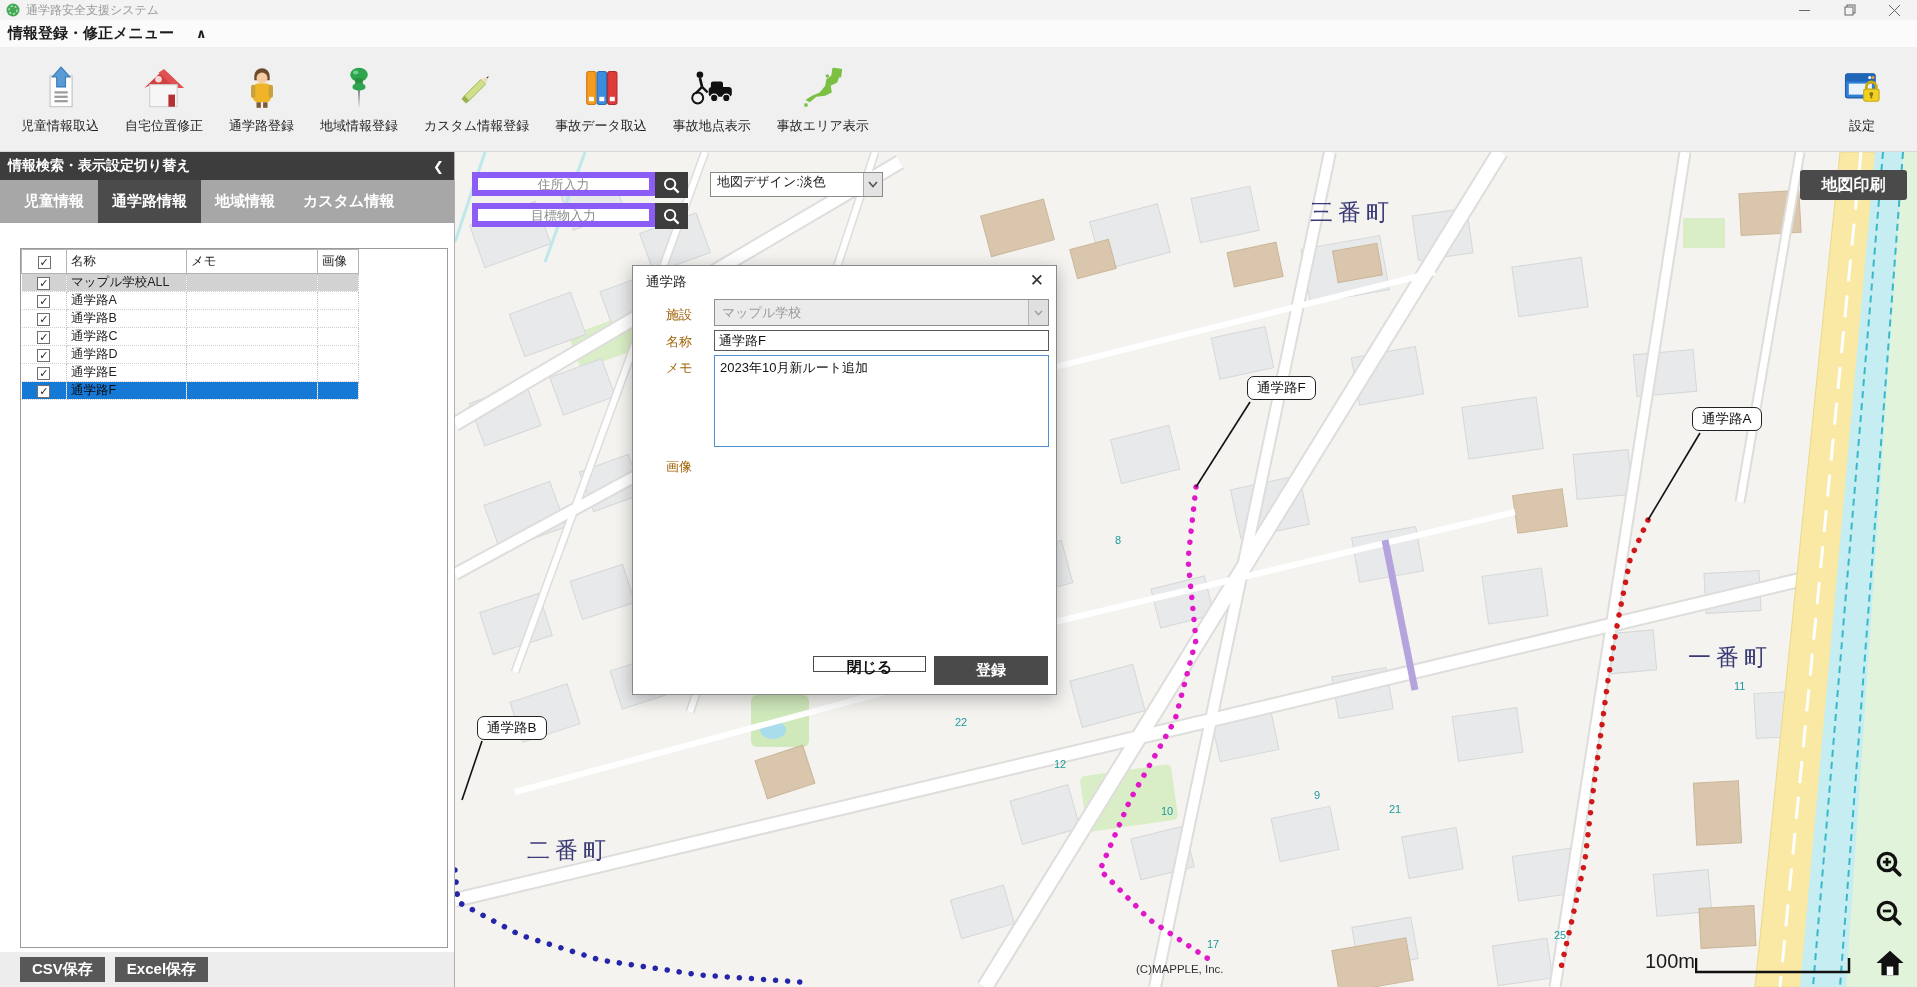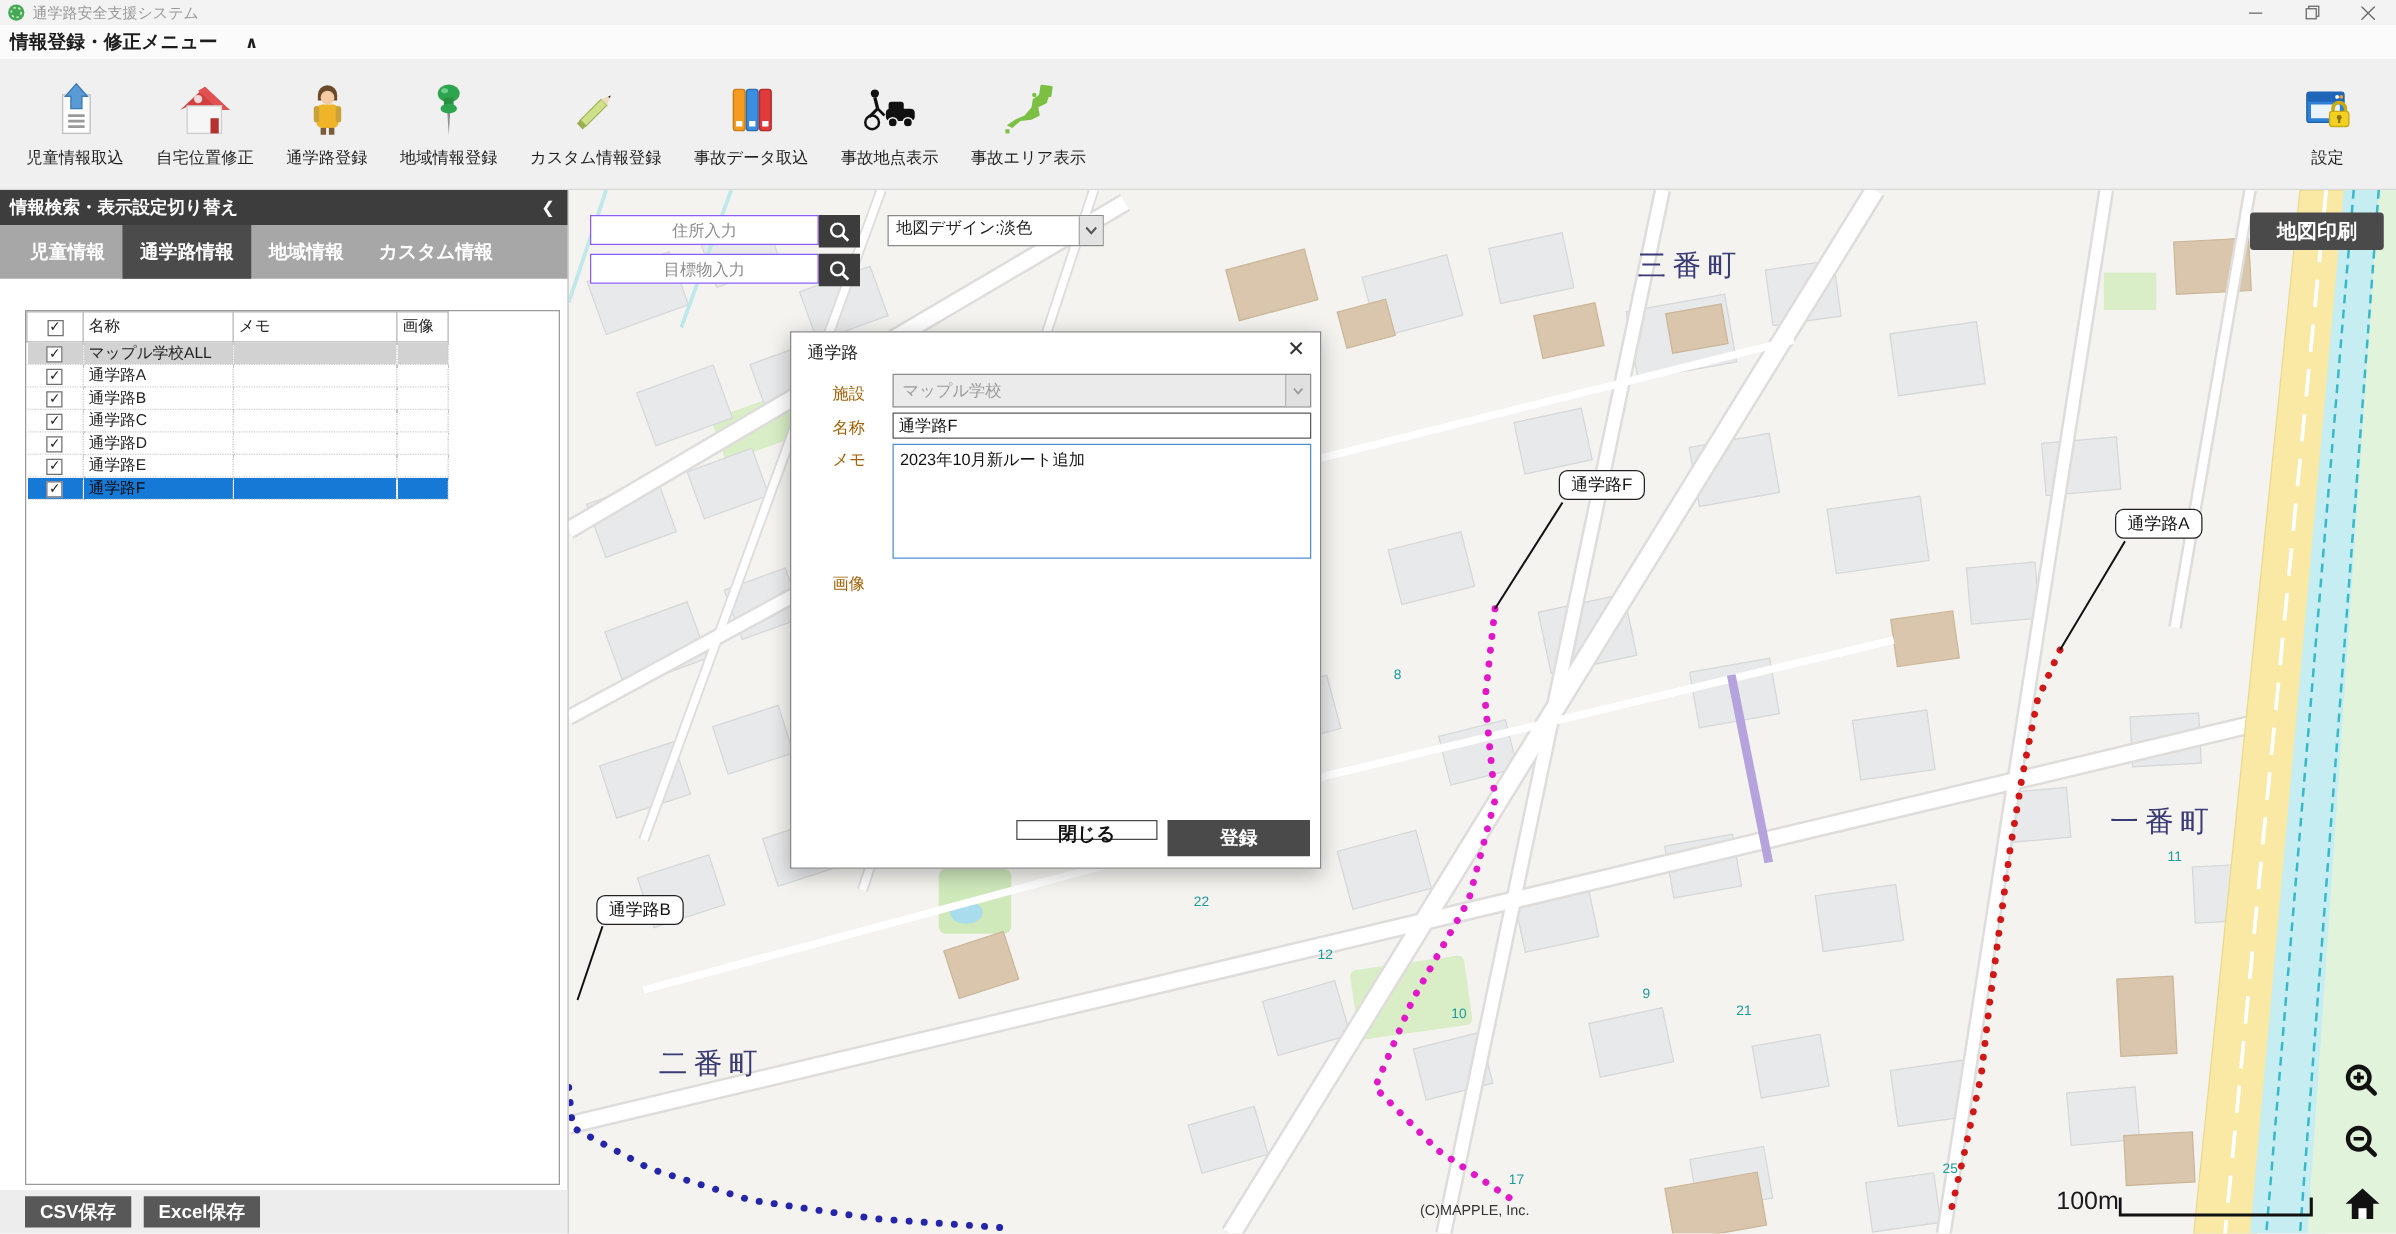--- a/index.html
+++ b/index.html
@@ -47,21 +47,21 @@
   .sb-footer{position:absolute;left:0;right:0;top:800px;height:35px;background:#ededed;display:flex;align-items:center;padding-left:20px;gap:10px;}
   .sb-btn{background:#585858;color:#fff;font-weight:bold;font-size:15px;padding:3px 12px;border:none;cursor:pointer;}
 
   
   .map{position:relative;flex:1;overflow:hidden;background:#f4f3f0;}
   .map svg.bg{position:absolute;left:0;top:0;}
   .overlay{position:absolute;}
 
   .search-panel{left:17px;top:20px;display:flex;flex-direction:column;gap:5px;}
   .search-row{display:flex;}
-  .search-row input{width:183px;height:24px;border:1px solid #8b5cf6;text-align:center;font-size:13px;color:#333;background:#fff;}
+  .search-row input{width:183px;height:24px;border:6px solid #8b5cf6;text-align:center;font-size:13px;color:#333;background:#fff;}
   .search-row input::placeholder{color:#8d8d8d;}
   .search-btn{width:33px;height:26px;background:#3c3c3c;border:none;display:flex;align-items:center;justify-content:center;cursor:pointer;}
 
   .design-select{left:255px;top:20px;width:173px;height:25px;background:#fff;border:1px solid #8a8a8a;display:flex;align-items:flex-start;cursor:pointer;}
   .design-select .val{flex:1;font-size:13px;padding-left:6px;}
   .design-select .caret-box{width:19px;height:100%;background:#e3e3e3;border-left:1px solid #ababab;display:flex;align-items:center;justify-content:center;}
 
   .print-btn{right:10px;top:18px;width:107px;height:30px;background:#4a4a4a;color:#fff;font-weight:bold;font-size:16px;border:none;border-radius:3px;cursor:pointer;}
 
   .town{font-family:"DejaVu Serif","Liberation Serif",serif;font-size:23px;color:#3a3a75;letter-spacing:5px;white-space:nowrap;}

